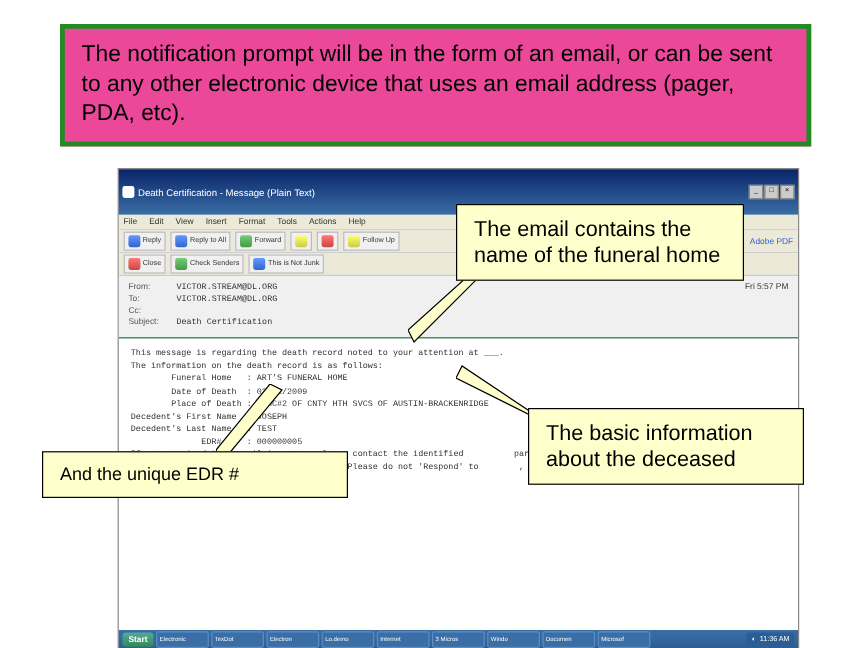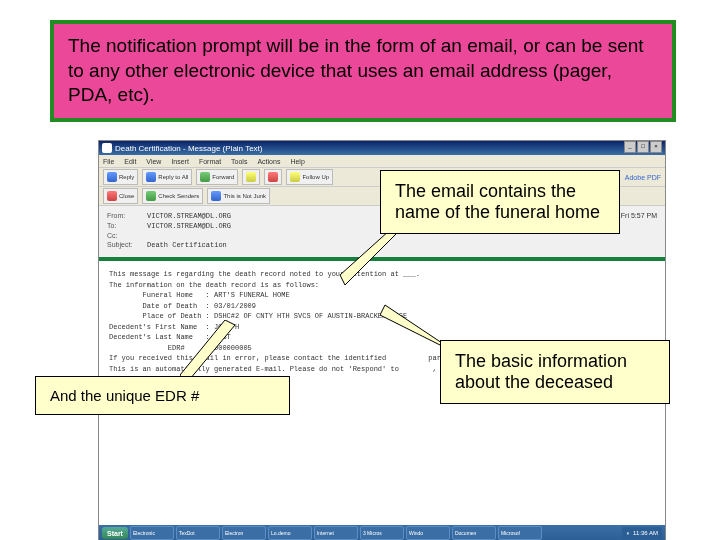--- a/index.html
+++ b/index.html
@@ -1,31 +1,31 @@
 <!DOCTYPE html>
 <html><head>
 <meta charset="utf-8">
 <style>
   body{margin:0;width:720px;height:540px;background:#fff;font-family:Arial,sans-serif;position:relative;overflow:hidden}
   .topbox{position:absolute;left:50px;top:20px;width:590px;background:#ec4899;border:4px solid #228B22;padding:10px 14px;font-size:19px;line-height:1.3;color:#000}
   .ss{position:absolute;left:98px;top:140px;width:566px;height:400px;background:#fff;border:1px solid #888}
-  .ss-titlebar{height:14px;background:linear-gradient(#0a246a,#3a6ea5);display:flex;padding:0 3px;justify-content:space-between}
+  .ss-titlebar{height:14px;background:linear-gradient(#0a246a,#3a6ea5);display:flex;align-items:center;padding:12px 3px;justify-content:space-between}
   .ss-title{display:flex;align-items:center;gap:3px}
   .ss-icn{width:10px;height:10px;background:#fff;border-radius:2px}
   .ss-titletxt{color:#fff;font-size:8px}
   .ss-wbtns{display:flex;gap:1px}
   .wbtn{width:10px;height:10px;background:#ccc;border:1px solid #888;font-size:6px;line-height:8px;text-align:center}
   .ss-menu{height:12px;background:#ece9d8;display:flex;align-items:center;padding:0 4px;gap:10px;font-size:7px;color:#333;border-bottom:1px solid #ccc}
   .ss-tb{height:18px;background:#ece9d8;display:flex;align-items:center;padding:0 4px;gap:4px;border-bottom:1px solid #ccc}
   .tbbtn{height:14px;padding:0 3px;border:1px solid #bbb;background:#f0f0f0;font-size:6px;display:flex;align-items:center;gap:2px;color:#333}
   .tbicn{width:10px;height:10px;background:linear-gradient(#69f,#36c);border-radius:2px}
   .tbicn.g{background:linear-gradient(#7c7,#494)}
   .tbicn.r{background:linear-gradient(#f77,#c44)}
   .tbicn.y{background:linear-gradient(#ff7,#cc4)}
-  .ss-hdr{background:#f0f0f0;padding:6px 8px;font-size:7px;color:#333;border-bottom:4px solid #15803d}
+  .ss-hdr{background:#f0f0f0;padding:6px 8px;font-size:7px;color:#333;border-bottom:1px solid #15803d}
   .hrow{display:flex;margin-bottom:2px}
   .hlab{width:40px;color:#555}
   .hval{font-family:"Courier New",monospace}
   .ss-body{padding:8px 10px;font-size:7px;color:#333;font-family:"Courier New",monospace;line-height:1.5;white-space:pre}
   .ss-task{position:absolute;bottom:0;left:0;right:0;height:16px;background:linear-gradient(#3a6ea5,#2a5e95);display:flex;align-items:center;padding:0 3px;gap:2px}
   .startbtn{height:12px;padding:0 5px;background:linear-gradient(#5a9,#385);border-radius:3px;color:#fff;font-size:7px;font-weight:bold;display:flex;align-items:center}
   .taskbtn{height:12px;width:38px;background:#3a6ea5;border:1px solid #5a8ec5;border-radius:2px;font-size:5px;color:#fff;overflow:hidden;display:flex;align-items:center;padding:0 2px}
   .tray{margin-left:auto;height:12px;background:#2a5e95;padding:0 4px;border-radius:2px;font-size:6px;color:#fff;display:flex;align-items:center;gap:3px}
   .callout{position:absolute;background:#ffffcc;border:1px solid #000;padding:10px 14px;font-size:18px;color:#000}
   .c1{left:380px;top:170px;width:210px}

